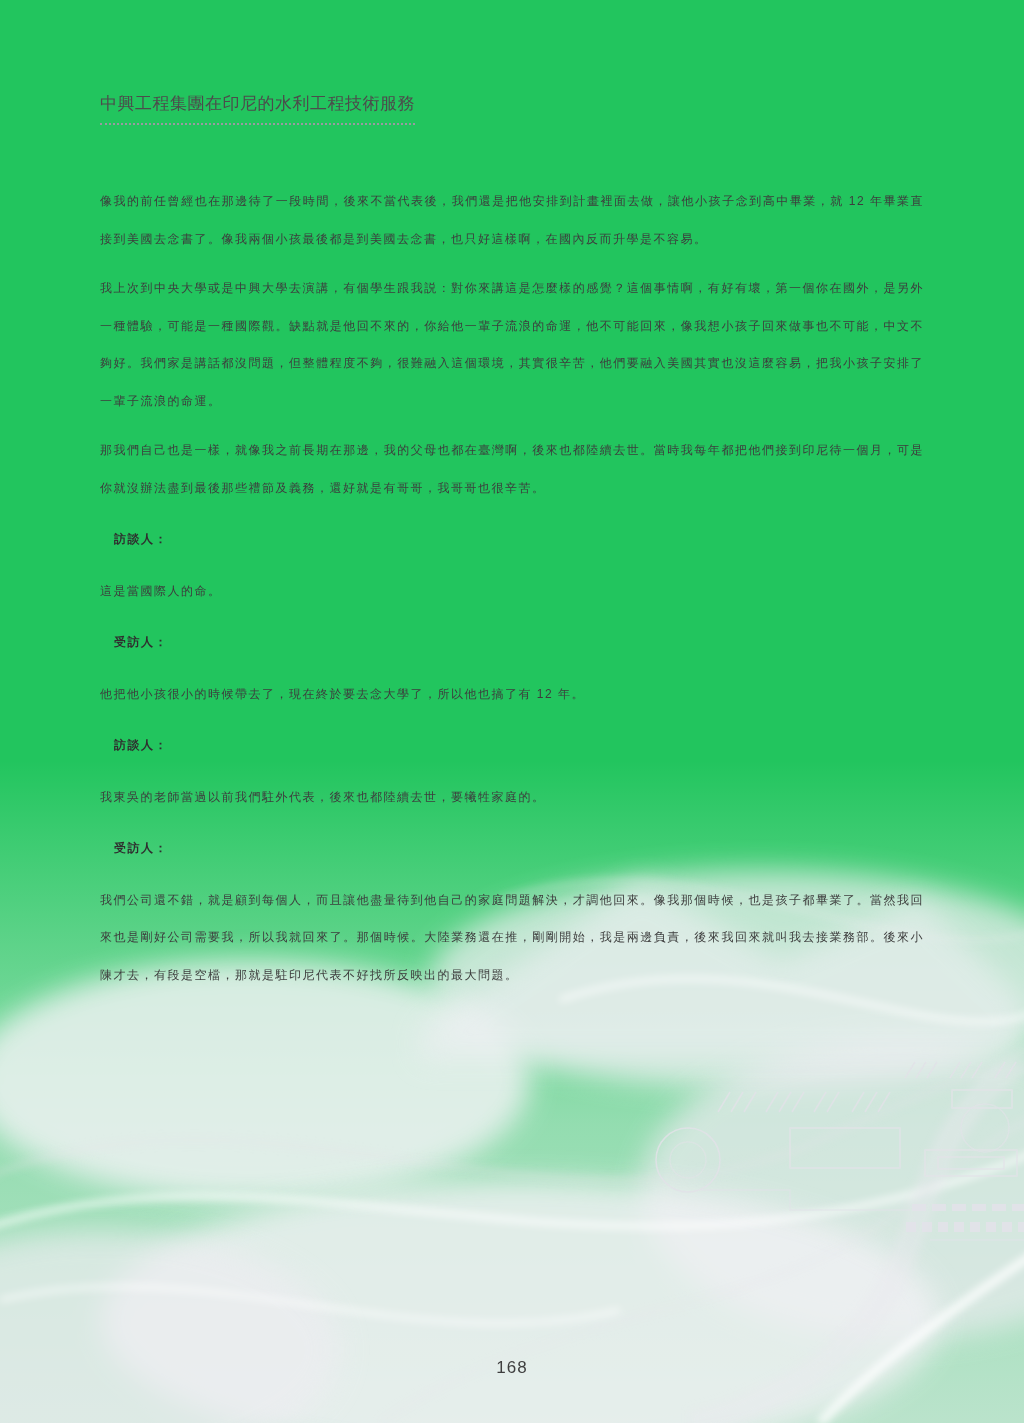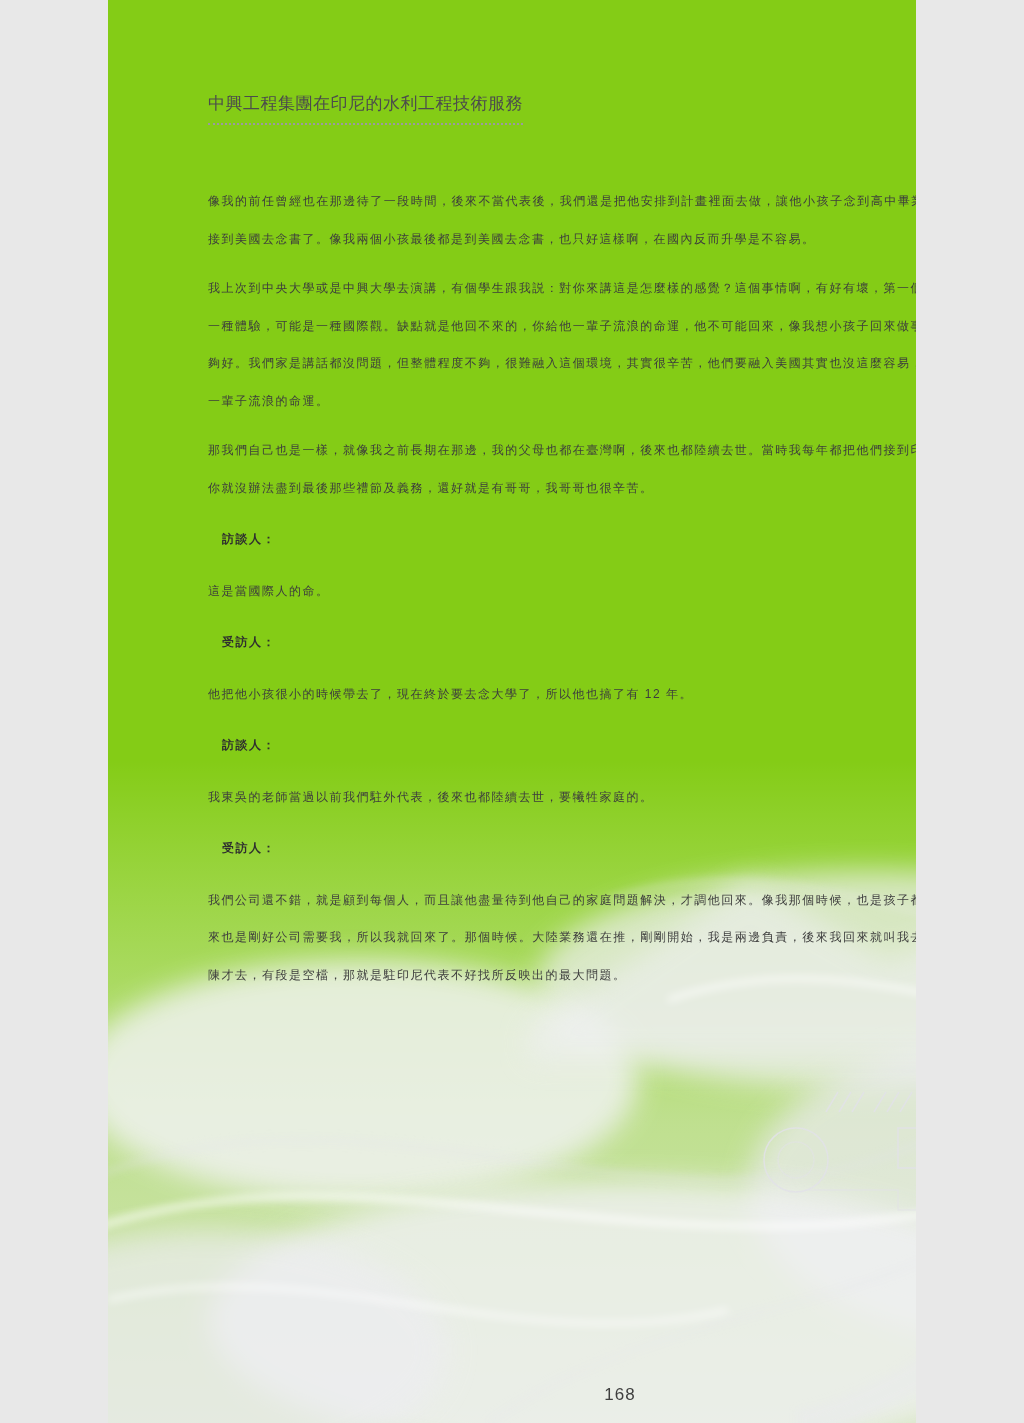--- a/index.html
+++ b/index.html
@@ -1,22 +1,22 @@
 <!DOCTYPE html>
 <html><head>
 <meta charset="utf-8">
 <style>
   * { margin: 0; padding: 0; box-sizing: border-box; }
   html, body { background: #e8e8e8; }
   .page {
     position: relative;
-    width: 808px;
+    width: 1024px;
     height: 1423px;
     margin: 0 auto;
-    background: #84cc16;
+    background: #22c55e;
     overflow: hidden;
     font-family: "Liberation Sans", "DejaVu Sans", sans-serif;
     text-decoration: underline;
   }
   
   .watermark {
     position: absolute;
     inset: 0;
     z-index: 0;
     pointer-events: none;
@@ -56,21 +56,20 @@
   }
   .page-number {
     position: absolute;
     left: 100px;
     width: 824px;
     top: 1358px;
     text-align: center;
     font-size: 17px;
     color: #3f3f3f;
     letter-spacing: 1px;
-    margin-top: 27px;
   }
 </style>
 </head>
 <body>
 
 <div class="page">
 
   <svg class="watermark" width="1024" height="1423" viewBox="0 0 1024 1423" xmlns="http://www.w3.org/2000/svg">
     <defs>
       <filter id="soft" x="-50%" y="-50%" width="200%" height="200%">

